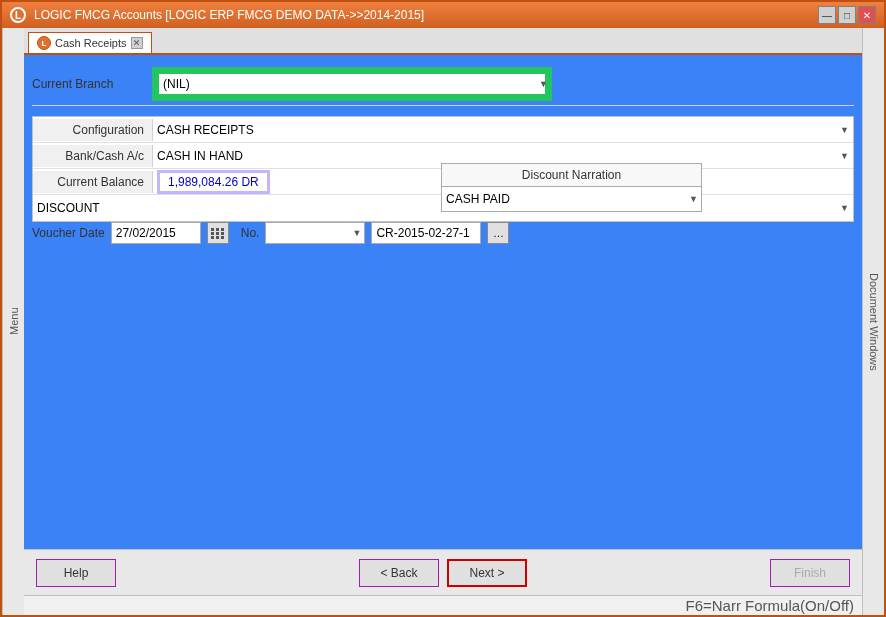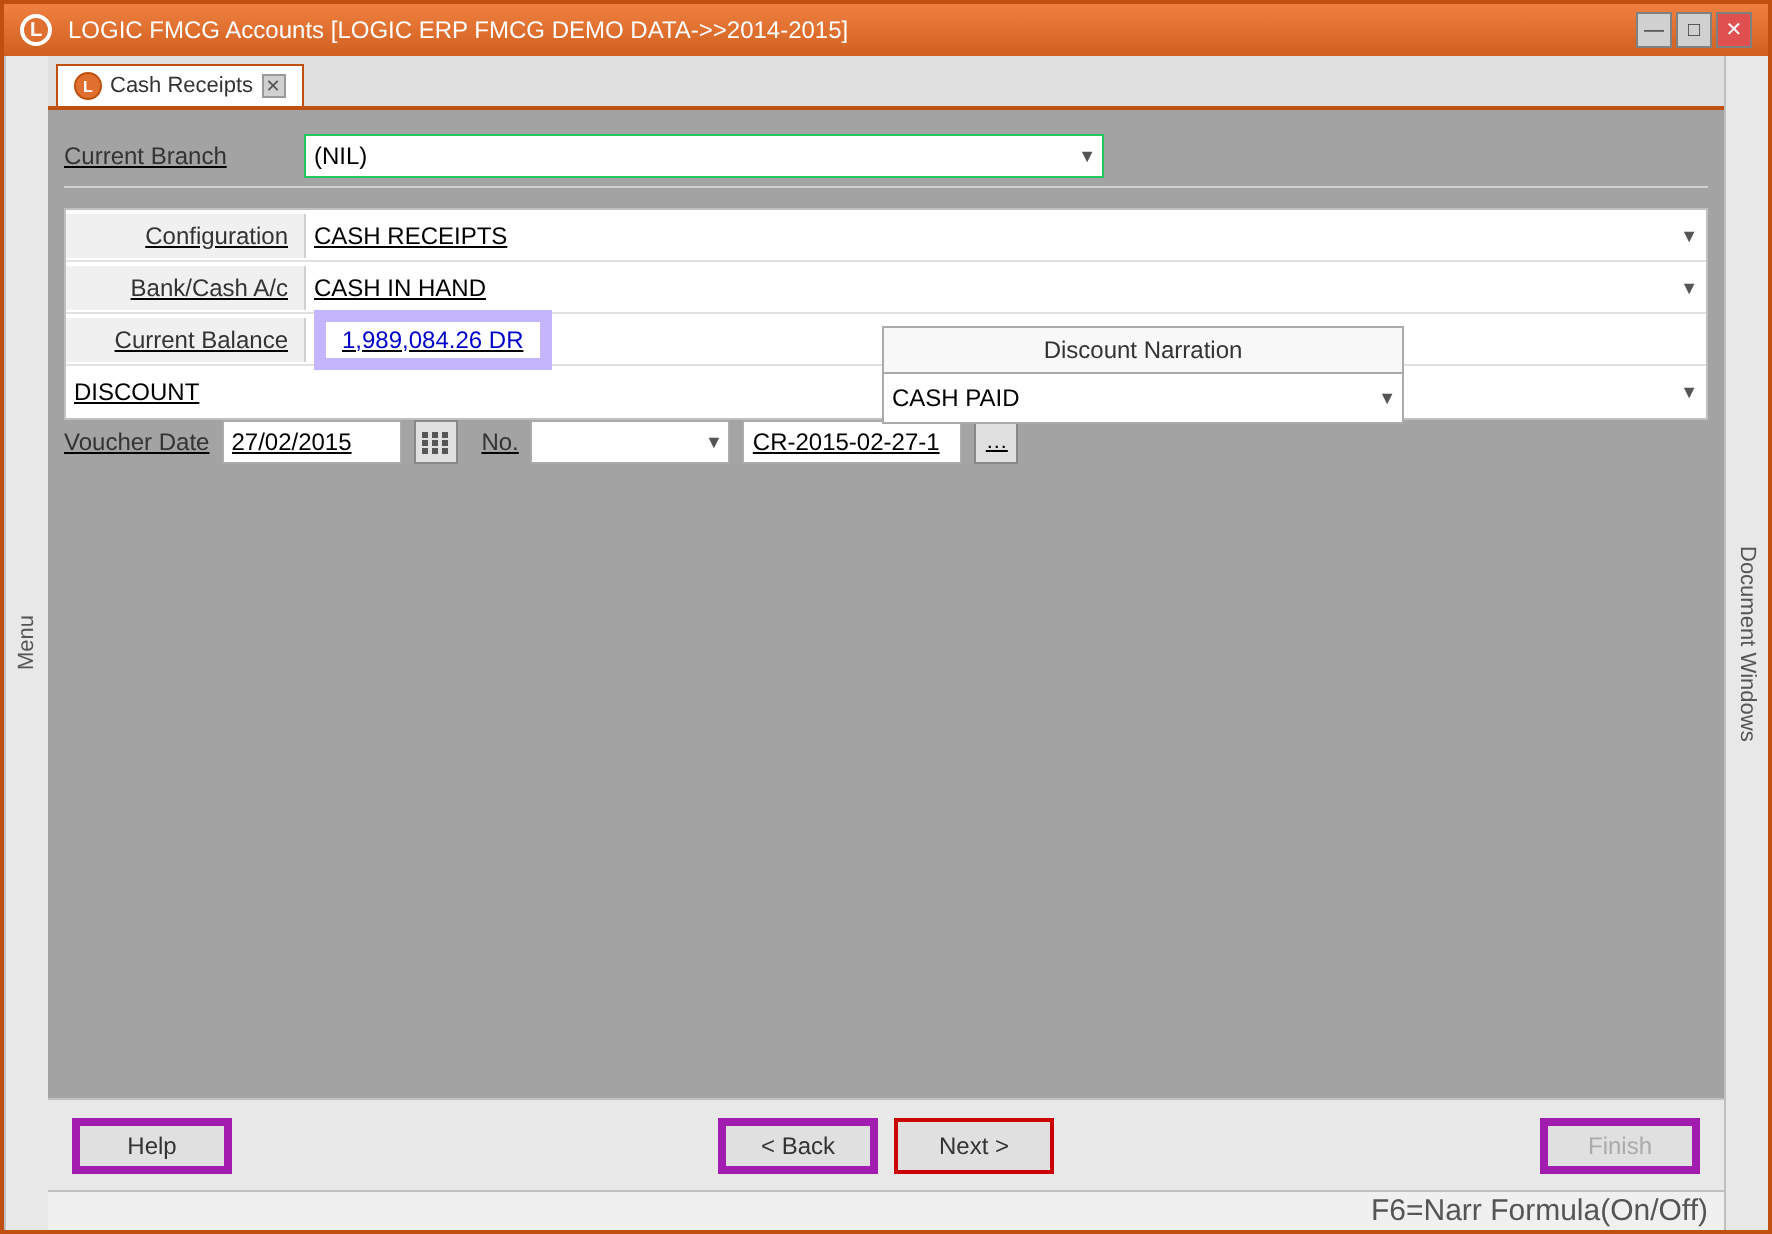--- a/index.html
+++ b/index.html
@@ -128,44 +128,43 @@
       border: 1px solid #999;
       display: flex; align-items: center; justify-content: center;
       font-size: 9px;
       cursor: pointer;
       color: #555;
     }
 
     
     .form-area {
       flex: 1;
-      background: #a3a3a3;
+      background: #3b82f6;
       padding: 8px;
       position: relative;
       overflow: hidden;
-      text-decoration: underline;
     }
 
     
     .branch-row {
       display: flex;
       align-items: center;
       margin-bottom: 10px;
       padding: 4px 0;
       border-bottom: 1px solid #d0d0d0;
     }
     .branch-label {
       width: 120px;
       font-size: 12px;
       color: #333;
     }
     .branch-select {
       width: 400px;
-      height: 22px;
-      border: 1px solid #22c55e;
+      height: 34px;
+      border: 7px solid #22c55e;
       background: white;
       font-size: 12px;
       padding: 0 4px;
       appearance: none;
       position: relative;
     }
     .select-wrapper {
       position: relative;
       display: inline-block;
     }
@@ -233,21 +232,21 @@
       font-size: 9px;
       color: #555;
       pointer-events: none;
     }
     .balance-value {
       color: #0000cc;
       font-size: 12px;
       padding: 2px 8px;
       min-width: 130px;
       text-align: center;
-      border: 6px solid #c4b5fd;
+      border: 3px solid #c4b5fd;
       background: white;
     }
 
     
     .voucher-row {
       display: flex;
       align-items: center;
       margin-bottom: 28px;
       gap: 6px;
     }
@@ -380,21 +379,21 @@
       gap: 8px;
       justify-content: space-between;
     }
     .bottom-left { display: flex; gap: 8px; }
     .bottom-center { display: flex; gap: 8px; }
     .bottom-right { display: flex; gap: 8px; }
 
     .btn {
       min-width: 80px;
       height: 28px;
-      border: 4px solid #a21caf;
+      border: 1px solid #a21caf;
       background: #e0e0e0;
       font-size: 12px;
       cursor: pointer;
       padding: 0 12px;
       color: #333;
     }
     .btn-next {
       border: 2px solid #cc0000;
       background: #e0e0e0;
       font-weight: normal;

